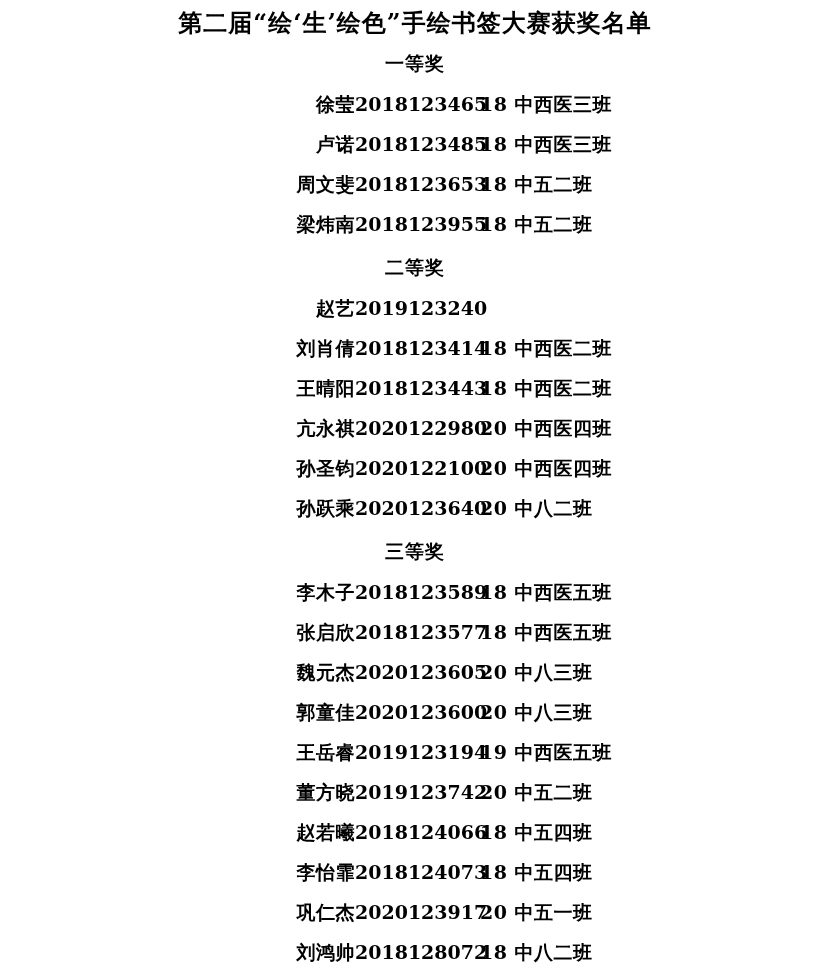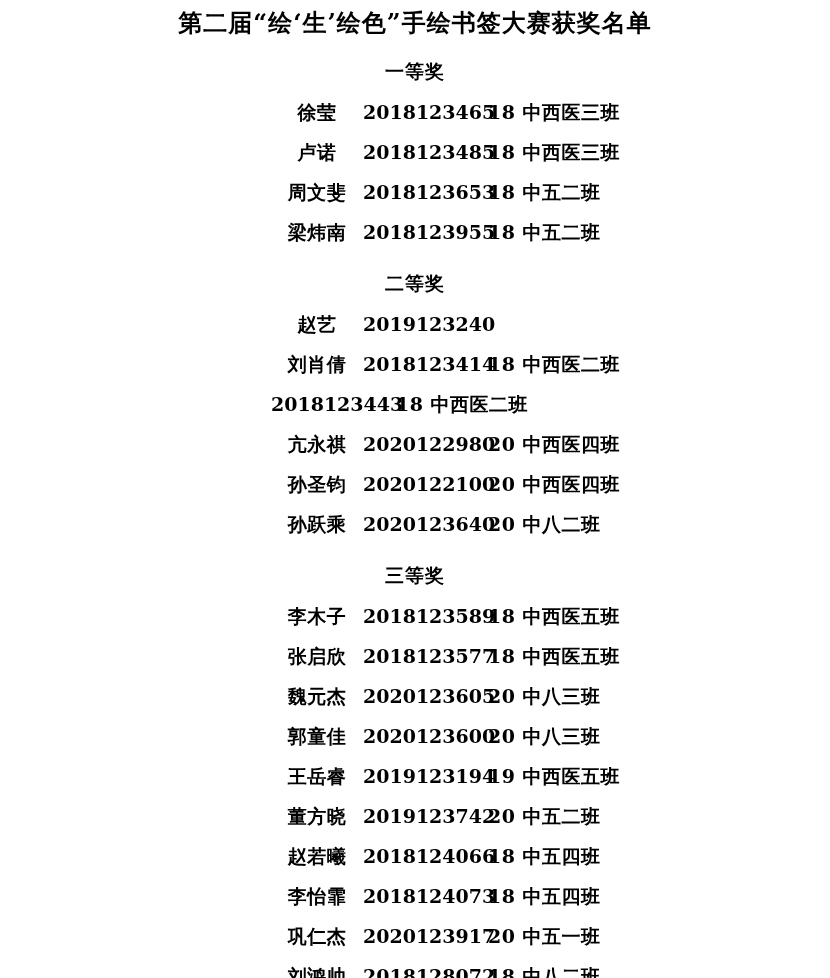--- a/index.html
+++ b/index.html
@@ -24,21 +24,21 @@
   .doc-title {
     text-align: center;
     font-size: 24px;
     font-weight: bold;
     letter-spacing: 1px;
     line-height: 34px;
     margin: 0 0 6px 0;
     font-family: "DejaVu Serif", "Liberation Serif", serif;
   }
   .award-section {
-    margin: 16px;
+    margin: 8px;
   }
   .award-heading {
     text-align: center;
     font-size: 19px;
     font-weight: bold;
     line-height: 30px;
     margin: 8px 0 6px 0;
     letter-spacing: 1px;
   }
   .entry-list {
@@ -53,21 +53,21 @@
     justify-content: flex-start;
     padding-left: 255px;
     line-height: 40px;
     font-size: 19px;
     font-weight: bold;
     white-space: nowrap;
   }
   .cell-name {
     width: 92px;
     flex: 0 0 92px;
-    text-align: center;
+    text-align: right;
     letter-spacing: 0.5px;
   }
   .cell-id {
     width: 125px;
     flex: 0 0 125px;
     text-align: left;
     font-family: "DejaVu Serif", "Liberation Serif", serif;
     letter-spacing: 0px;
   }
   .cell-class {
@@ -113,20 +113,21 @@
           <li class="entry-row">
             <span class="cell-name">赵艺</span>
             <span class="cell-id">2019123240</span>
           </li>
           <li class="entry-row">
             <span class="cell-name">刘肖倩</span>
             <span class="cell-id">2018123414</span>
             <span class="cell-class">18 中西医二班</span>
           </li>
           <li class="entry-row">
+            <span class="cell-name">王晴阳</span>
             <span class="cell-id">2018123443</span>
             <span class="cell-class">18 中西医二班</span>
           </li>
           <li class="entry-row">
             <span class="cell-name">亢永祺</span>
             <span class="cell-id">2020122980</span>
             <span class="cell-class">20 中西医四班</span>
           </li>
           <li class="entry-row">
             <span class="cell-name">孙圣钧</span>

